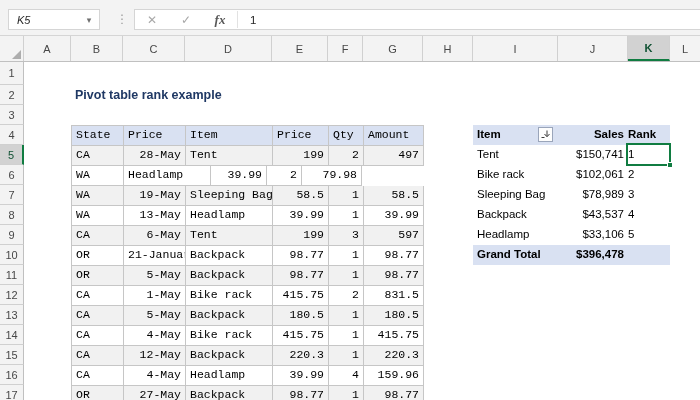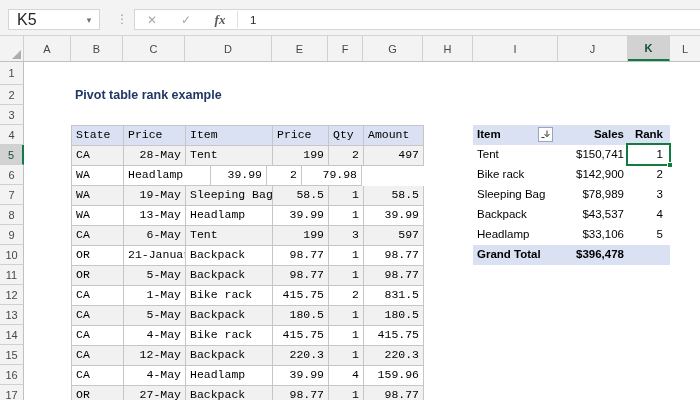--- a/index.html
+++ b/index.html
@@ -2,21 +2,21 @@
 <html><head>
 <meta charset="utf-8">
 <style>
   * { box-sizing: border-box; margin: 0; padding: 0; }
   html,body { width:700px; height:400px; overflow:hidden; }
   body { font-family:"Liberation Sans", sans-serif; background:#fff; position:relative; }
 
   
   .fstrip { position:absolute; left:0; top:0; width:700px; height:36px; background:#f3f3f3; border-bottom:1px solid #d5d5d5; }
   .namebox { position:absolute; left:8px; top:9px; width:92px; height:21px; background:#fff; border:1px solid #d5d5d5; display:flex; align-items:center; }
-  .namebox .nm { padding-left:8px; font-size:16px; color:#262626; flex:1; }
+  .namebox .nm { padding-left:8px; font-size:11px; color:#262626; flex:1;font-style:italic; }
   .namebox .dd { width:20px; text-align:center; color:#707070; font-size:9px; }
   .dots { position:absolute; left:115px; top:8px; width:14px; height:22px; color:#9a9a9a; font-size:12px; display:flex; align-items:center; justify-content:center; letter-spacing:0; }
   .fxbox { position:absolute; left:134px; top:9px; width:566px; height:21px; background:#fff; border:1px solid #d5d5d5; border-right:none; display:flex; align-items:center; }
   .fxbtn { width:34px; text-align:center; font-size:12px; color:#a8a8a8; }
   .fxbtn.fx { color:#595959; font-family:"Liberation Serif", serif; font-style:italic; font-weight:bold; font-size:13px; }
   .fxdiv { width:1px; height:17px; background:#e2e2e2; margin-right:8px; }
   .fval { font-size:11.5px; color:#262626; padding-left:4px; }
 
   
   .colhdrs { position:absolute; left:0; top:36px; width:700px; height:26px; background:#f3f3f3; border-bottom:1px solid #c0c0c0; display:flex; }
@@ -41,21 +41,21 @@
   .drow.head .dc { background:#D9E1F2; }
   .drow.alt .dc { background:#f1f1f1; }
   .w0{width:52px}.w1{width:62px}.w2{width:87px}.w3{width:56px}.w4{width:35px}.w5{width:60px}
 
   
   .ptable { position:absolute; left:473px; top:125px; }
   .prow { display:flex; height:20px; }
   .pc { height:20px; font-size:11.5px; color:#000; line-height:19px; white-space:nowrap; overflow:hidden; }
   .p0{width:85px; padding-left:4px;}
   .p1{width:70px; display:flex; justify-content:flex-end; padding:0 4px;}
-  .p2{width:42px; text-align:right; padding-right:7px;}
+  .p2{width:42px; padding-right:22px;}
   .prow.phead .pc, .prow.ptotal .pc { background:#D9E1F2; font-weight:bold; }
   .prow.phead .p0 { position:relative; }
   .sortbtn { position:absolute; left:65px; top:2px; width:15px; height:15px; background:#fdfdfd; border:1px solid #9aa5ba; display:flex; align-items:center; justify-content:center; }
 
   
   .selbox { position:absolute; left:626px; top:143px; width:45px; height:23px; border:2px solid #107C41; }
   .fillhandle { position:absolute; right:-4px; bottom:-4px; width:6px; height:6px; background:#107C41; border:1px solid #fff; }
 </style>
 </head>
 <body>
@@ -249,21 +249,21 @@
     <div class="pc p1">
         <span>$</span>
         <span>150,741</span>
       </div>
     <div class="pc p2">1</div>
   </div>
   <div class="prow">
     <div class="pc p0">Bike rack</div>
     <div class="pc p1">
         <span>$</span>
-        <span>142,900</span>
+        <span>102,061</span>
       </div>
     <div class="pc p2">2</div>
   </div>
   <div class="prow">
     <div class="pc p0">Sleeping Bag</div>
     <div class="pc p1">
         <span>$</span>
         <span>78,989</span>
       </div>
     <div class="pc p2">3</div>

